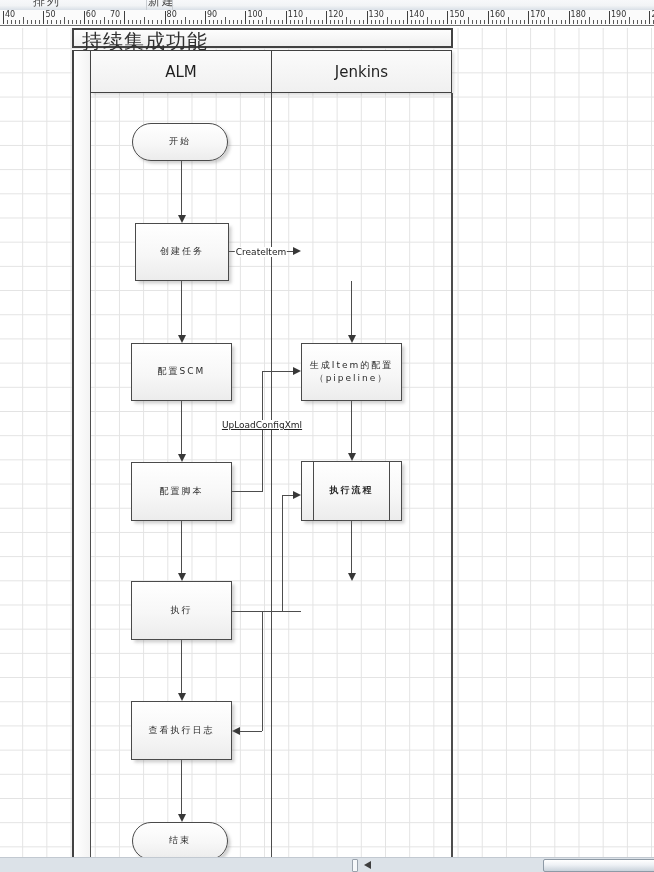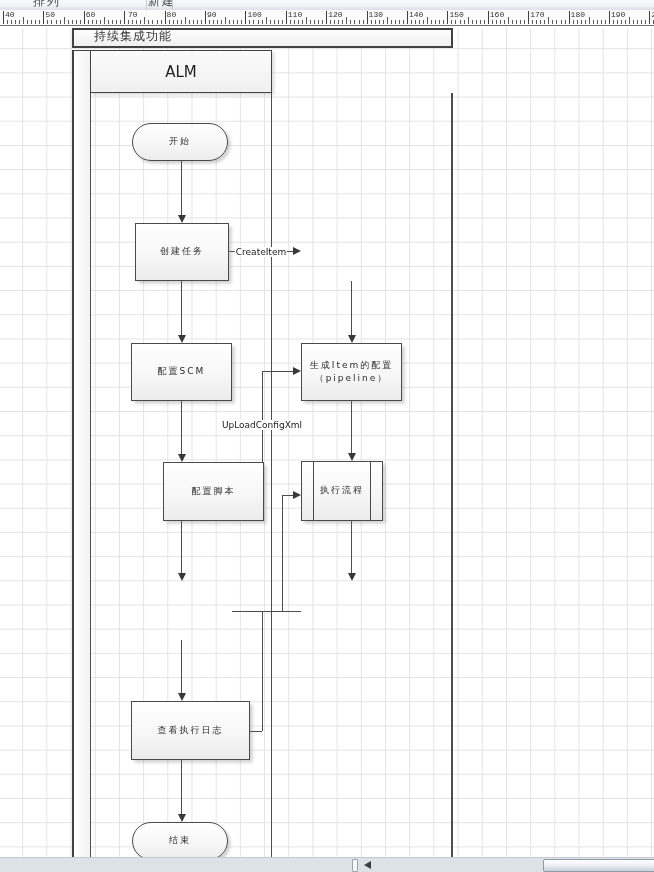--- a/index.html
+++ b/index.html
@@ -8,40 +8,40 @@
   #app { position:relative; width:654px; height:872px; overflow:hidden; background:#fff; }
 
   
   #ribbon-strip { position:absolute; left:0; top:0; width:654px; height:10px; overflow:hidden;
     background:linear-gradient(180deg,#f7f8fa 0%,#f2f4f6 55%,#d9e0e7 100%); }
   .ribbon-frag { position:absolute; top:-7px; font-size:12px; color:#4a4a4a; letter-spacing:2px; }
   .ribbon-sep { position:absolute; top:0; width:1px; height:10px; background:#c9cdd2; }
 
   
   #ruler { position:absolute; left:0; top:10px; width:654px; height:16px; background:#fbfbfb;
-    border-bottom:1px solid #707070; overflow:hidden;font-family:Liberation Mono, monospace; }
+    border-bottom:1px solid #707070; overflow:hidden; }
   .tick { position:absolute; bottom:1px; width:1px; background:#5a5a5a; }
   .tick.major { height:13px; background:#3f3f3f; }
   .tick.mid { height:7px; }
   .tick.minor { height:4px; }
   .tick-label { position:absolute; top:0; font-size:8px; color:#333; letter-spacing:0; }
 
   
   #canvas { position:absolute; left:0; top:28px; width:654px; height:829px; overflow:hidden;
     background-color:#ffffff;
     background-image:
       linear-gradient(to right,#e3e3e3 1px,transparent 1px),
       linear-gradient(to bottom,#e3e3e3 1px,transparent 1px);
     background-size:24.2px 24.2px; background-position:-2px -4px; }
 
   
   .frame { position:absolute; border:1px solid #424242; }
   #cff-title { left:72px; top:0px; width:381px; height:20px;
     background:linear-gradient(180deg,#fdfdfd,#f0f0f0); border-width:2px 2px 2px 2px; }
-  #cff-title span { position:absolute; left:20px; top:-2px; font-size:12px; color:#303030; letter-spacing:1px; white-space:nowrap; }
+  #cff-title span { position:absolute; left:8px; top:-2px; font-size:20px; color:#303030; letter-spacing:1px; white-space:nowrap; }
   #side-band { left:72px; top:22px; width:19px; height:807px;
     background:linear-gradient(90deg,#ffffff,#f3f3f3); border-width:1px 1px 0 2px; }
   .lane-header { position:absolute; top:22px; height:43px; border:1px solid #424242;
     background:linear-gradient(180deg,#fbfbfb,#f0f0f0);
     display:flex; align-items:center; justify-content:center;
     font-size:15px; color:#1f1f1f; box-shadow:2px 2px 3px rgba(130,130,130,.28); }
   .lane-line { position:absolute; width:1px; background:#4d4d4d; }
 
   
   .node { position:absolute; background:linear-gradient(180deg,#ffffff 0%,#f7f7f7 55%,#ececec 100%);
@@ -113,21 +113,21 @@
       <div class="tick minor" style="left: 87.84px;"></div>
       <div class="tick minor" style="left: 91.88px;"></div>
       <div class="tick minor" style="left: 95.92px;"></div>
       <div class="tick minor" style="left: 99.96px;"></div>
       <div class="tick mid" style="left: 104px;"></div>
       <div class="tick minor" style="left: 108.04px;"></div>
       <div class="tick minor" style="left: 112.08px;"></div>
       <div class="tick minor" style="left: 116.12px;"></div>
       <div class="tick minor" style="left: 120.16px;"></div>
       <div class="tick major" style="left: 124.2px;"></div>
-      <span class="tick-label" style="left: 128px;">70</span>
+      <span class="tick-label" style="left: 110px;">70</span>
       <div class="tick minor" style="left: 128.24px;"></div>
       <div class="tick minor" style="left: 132.28px;"></div>
       <div class="tick minor" style="left: 136.32px;"></div>
       <div class="tick minor" style="left: 140.36px;"></div>
       <div class="tick mid" style="left: 144.4px;"></div>
       <div class="tick minor" style="left: 148.44px;"></div>
       <div class="tick minor" style="left: 152.48px;"></div>
       <div class="tick minor" style="left: 156.52px;"></div>
       <div class="tick minor" style="left: 160.56px;"></div>
       <div class="tick major" style="left: 164.6px;"></div>
@@ -270,20 +270,23 @@
   <div id="canvas">
 
     <div id="cff-title" class="frame">
       <span>持续集成功能</span>
     </div>
     <div id="side-band" class="frame"></div>
 
     <div class="lane-header" style="left:90px; width:182px;">
       <span>ALM</span>
     </div>
+    <div class="lane-header" style="left:271px; width:181px;">
+      <span>Jenkins</span>
+    </div>
 
     <div class="lane-line" style="left:90px;  top:65px; height:764px;"></div>
     <div class="lane-line" style="left:271px; top:65px; height:764px;"></div>
     <div class="lane-line" style="left:451px; top:65px; height:764px; width:2px;"></div>
 
     <div class="edge v" style="left:181px; top:133px; height:55px;"></div>
     <div class="arrow down" style="left:178px; top:187px;"></div>
     <div class="edge v" style="left:181px; top:253px; height:55px;"></div>
     <div class="arrow down" style="left:178px; top:307px;"></div>
     <div class="edge v" style="left:181px; top:373px; height:54px;"></div>
@@ -303,21 +306,21 @@
     <div class="arrow down" style="left:348px; top:545px;"></div>
 
     <div class="edge h" style="left:229px; top:223px; width:64px;"></div>
     <div class="arrow right" style="left:293px; top:219px;"></div>
     <div class="edge-label" style="left:261px; top:224px;">CreateItem</div>
 
     <div class="edge h" style="left:232px; top:463px; width:30px;"></div>
     <div class="edge v" style="left:262px; top:343px; height:121px;"></div>
     <div class="edge h" style="left:262px; top:343px; width:31px;"></div>
     <div class="arrow right" style="left:293px; top:339px;"></div>
-    <div class="edge-label" style="left:262px; top:397px;">UpLoadConfigXml</div>
+    <div class="edge-label" style="left:262px; top:397px;text-decoration:underline;">UpLoadConfigXml</div>
 
     <div class="edge h" style="left:232px; top:583px; width:69px;"></div>
     <div class="edge v" style="left:282px; top:467px; height:116px;"></div>
     <div class="edge h" style="left:282px; top:467px; width:11px;"></div>
     <div class="arrow right" style="left:293px; top:463px;"></div>
 
     <div class="edge v" style="left:262px; top:583px; height:120px;"></div>
     <div class="edge h" style="left:240px; top:703px; width:22px;"></div>
     <div class="arrow left" style="left:232px; top:699px;"></div>
 
@@ -332,33 +335,36 @@
 
     <div class="node" style="left:131px; top:315px; width:101px; height:58px;">
       <span>配置SCM</span>
     </div>
 
     <div class="node" style="left:301px; top:315px; width:101px; height:58px;">
       <span>生成Item的配置</span>
       <span>（pipeline）</span>
     </div>
 
-    <div class="node" style="left:131px; top:434px; width:101px; height:59px;margin-left:32px;">
+    <div class="node" style="left:131px; top:434px; width:101px; height:59px;">
       <span>配置脚本</span>
     </div>
 
-    <div class="node" style="left:301px; top:433px; width:82px; height:60px;">
+    <div class="node" style="left:301px; top:433px; width:101px; height:60px;font-weight:bold;">
       <span class="inner-bar" style="left:11px;"></span>
       <span class="inner-bar" style="right:11px;"></span>
       <span>执行流程</span>
     </div>
 
-
-
-    <div class="node" style="left:131px; top:673px; width:119px; height:59px;">
+    <div class="node" style="left:131px; top:553px; width:101px; height:59px;">
+      <span>执行</span>
+    </div>
+
+
+    <div class="node" style="left:131px; top:673px; width:101px; height:59px;">
       <span>查看执行日志</span>
     </div>
 
     <div class="node terminator" style="left:132px; top:794px; width:96px; height:38px;">
       <span>结束</span>
     </div>
 
   </div>
 
   <div id="bottom-bar">

